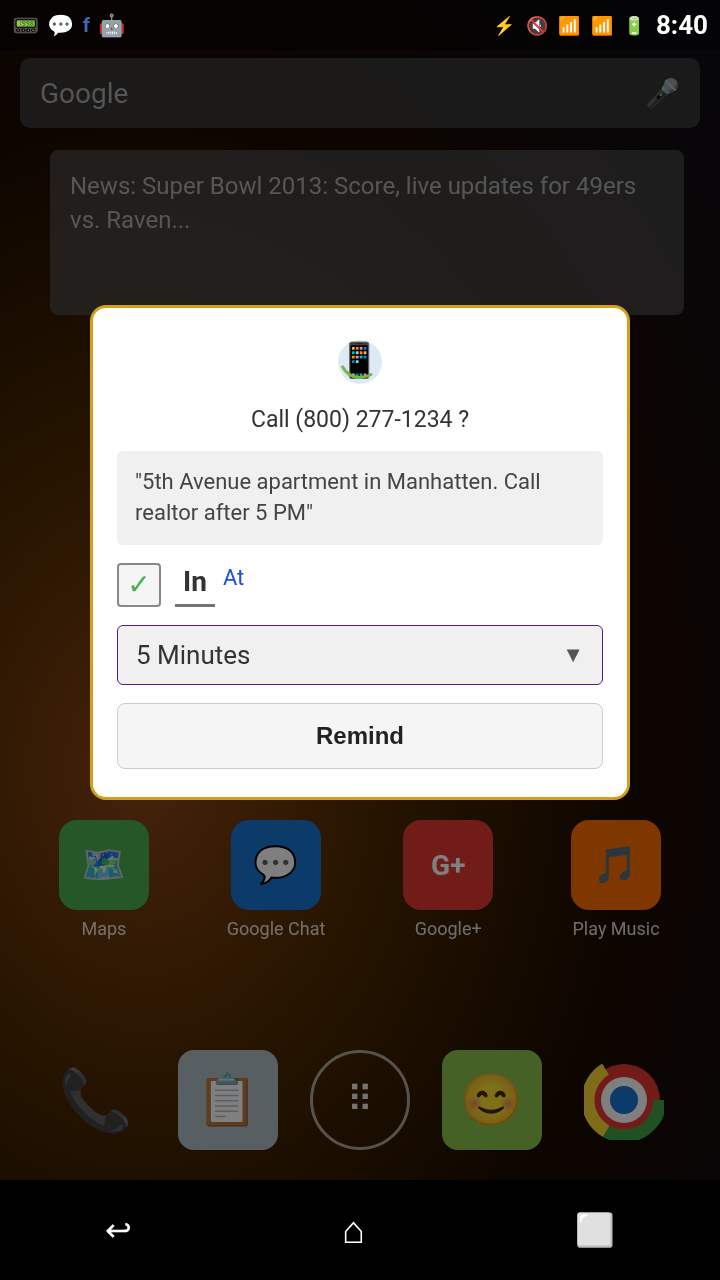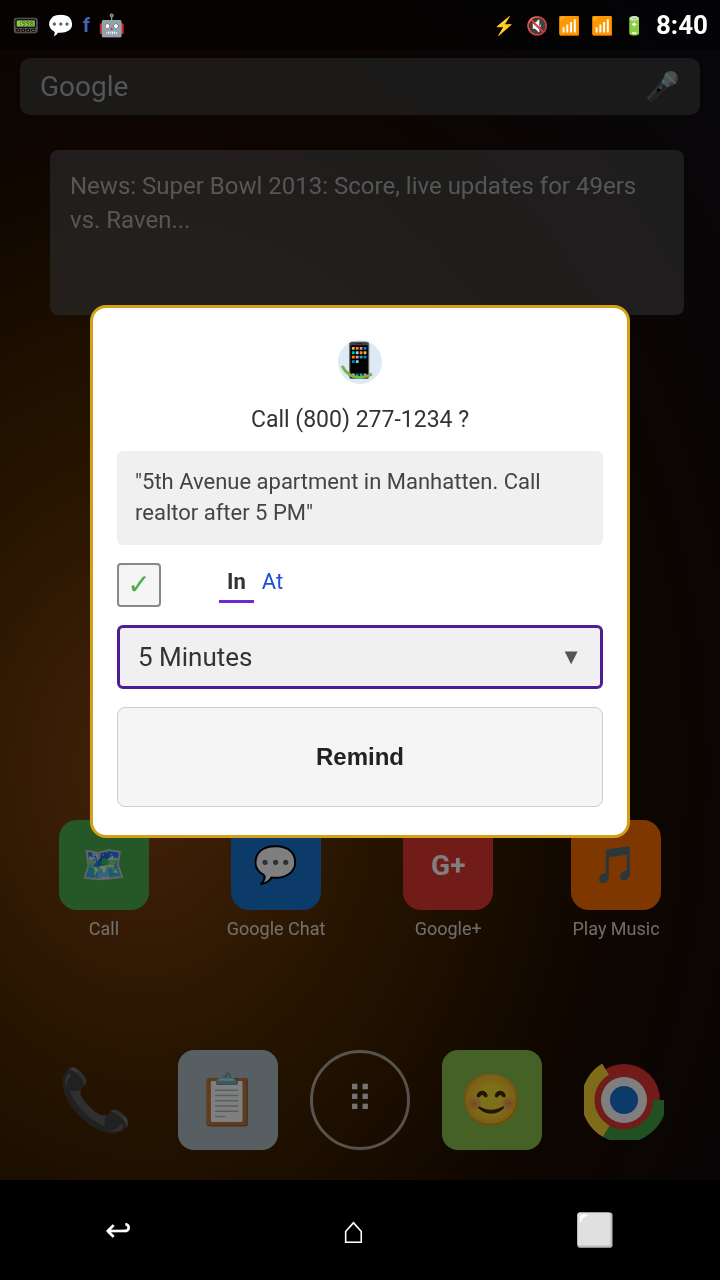--- a/index.html
+++ b/index.html
@@ -54,21 +54,21 @@
       font-weight: bold;
       color: white;
     }
 
     
     .search-bar {
       position: absolute;
       top: 58px;
       left: 20px;
       right: 20px;
-      height: 57px;
+      height: 70px;
       background: rgba(60,60,60,0.85);
       border-radius: 10px;
       display: flex;
       align-items: center;
       padding: 0 20px;
       z-index: 10;
     }
     .search-google-text {
       color: #aaa;
       font-size: 28px;
@@ -215,39 +215,38 @@
     }
     .remind-label {
       font-size: 22px;
       color: #333;
     }
     .tab-group {
       display: flex;
       gap: 0;
     }
     .tab-in {
-      font-size: 22px;
+      font-size: 28px;
       color: #333;
       font-weight: bold;
       padding-bottom: 4px;
-      border-bottom: 3px solid #6d28d9;
+      border-bottom: 3px solid #737373;
       padding: 2px 8px 6px 8px;
-      margin-left: 44px;
     }
     .tab-at {
       font-size: 22px;
       color: #1d4ed8;
       padding: 2px 8px 6px 8px;
     }
 
     
     .dropdown {
       width: 100%;
       background: #f0f0f0;
-      border: 3px solid #4c1d95;
+      border: 1px solid #4c1d95;
       border-radius: 6px;
       padding: 14px 18px;
       display: flex;
       align-items: center;
       justify-content: space-between;
     }
     .dropdown-text {
       font-size: 26px;
       color: #333;
     }
@@ -257,21 +256,21 @@
     }
 
     
     .buttons-row {
       display: flex;
       gap: 16px;
       width: 100%;
     }
     .btn {
       flex: 1;
-      padding: 35px 0;
+      padding: 18px 0;
       border-radius: 8px;
       border: 1px solid #ccc;
       background: #f5f5f5;
       font-size: 24px;
       font-weight: bold;
       color: #222;
       text-align: center;
       cursor: pointer;
     }
 
@@ -340,21 +339,21 @@
   <span class="search-mic">🎤</span>
 </div>
 
 <div class="news-card">
   <span class="news-text">News: Super Bowl 2013: Score, live updates for 49ers vs. Raven...</span>
 </div>
 
 <div class="app-row-bottom">
   <div class="app-icon-container">
     <div class="app-icon-box" style="background:#4caf50;">🗺️</div>
-    <span class="app-label">Call</span>
+    <span class="app-label">Maps</span>
   </div>
   <div class="app-icon-container">
     <div class="app-icon-box" style="background:#1976d2;">💬</div>
     <span class="app-label">Google Chat</span>
   </div>
   <div class="app-icon-container">
     <div class="app-icon-box" style="background:#e53935;">
       <span style="color:white;font-weight:bold;font-size:28px;">G+</span>
     </div>
     <span class="app-label">Google+</span>

